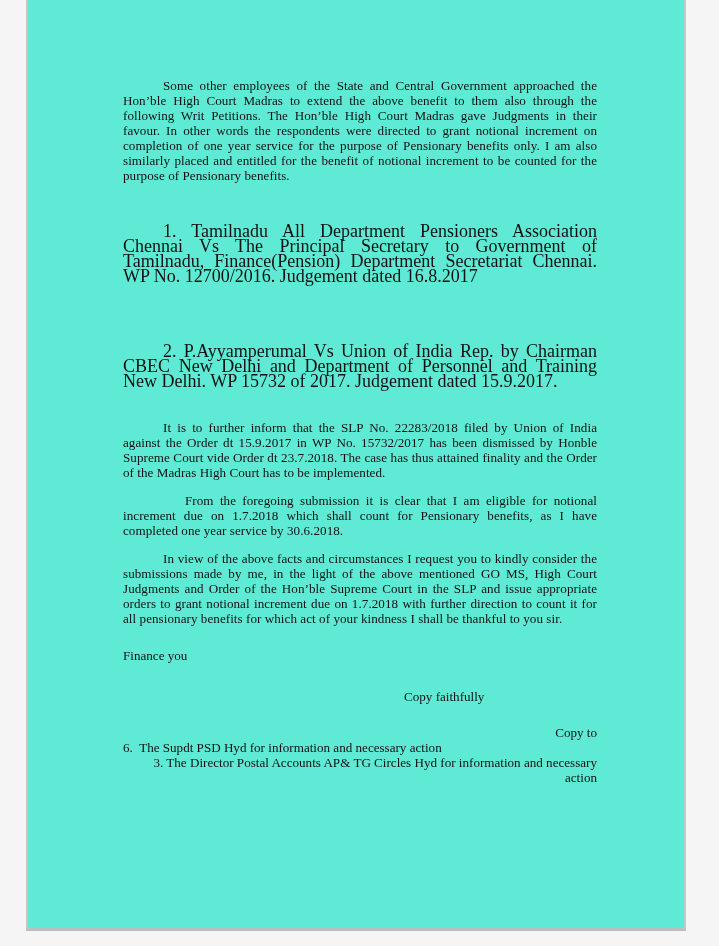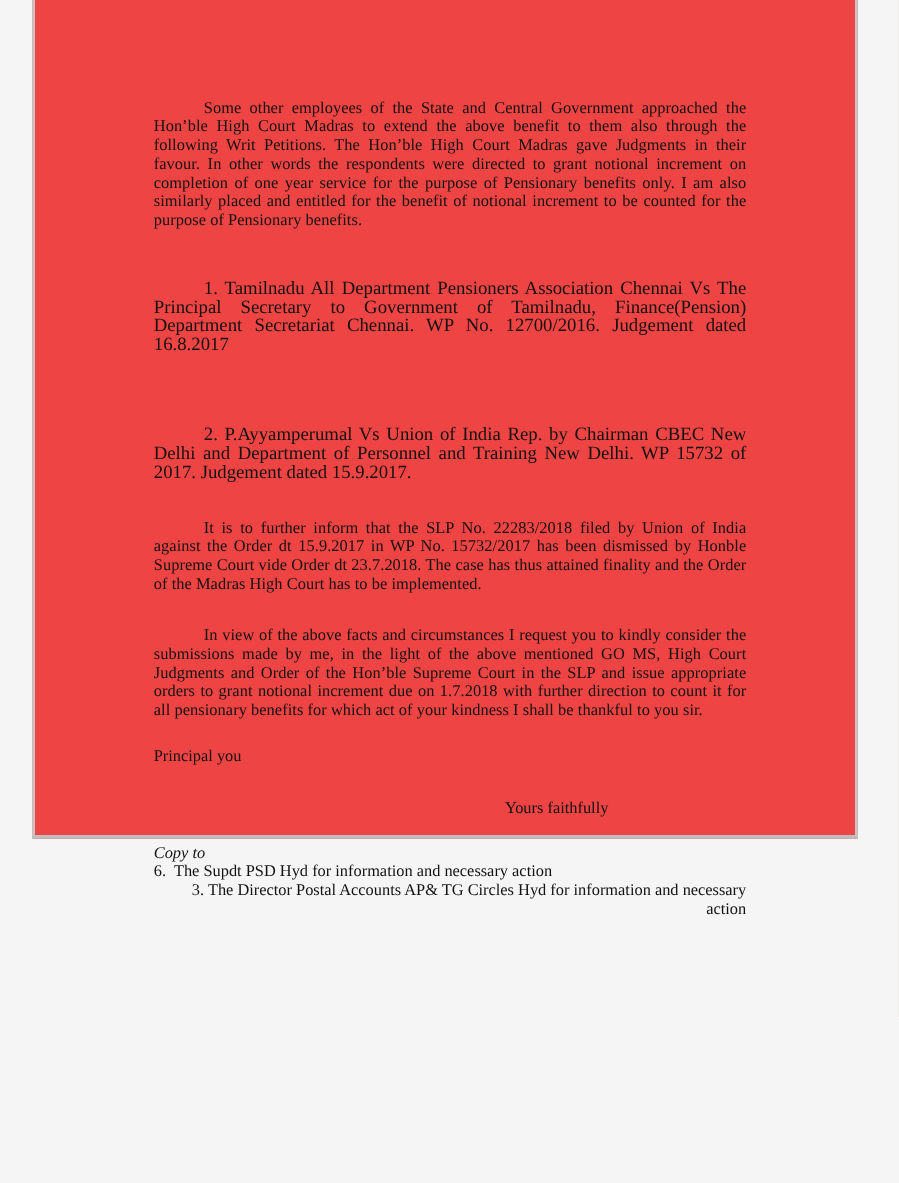--- a/index.html
+++ b/index.html
@@ -19,22 +19,22 @@
     width: 719px;
     height: 946px;
     background: #f5f5f5;
   }
 
   .page-sheet {
     position: absolute;
     left: 26px;
     top: 0px;
     width: 660px;
-    height: 671px;
-    background: #ef4444;
+    height: 931px;
+    background: #5eead4;
     border-left: 2px solid #c3c5c7;
     border-right: 2px solid #c3c5c7;
     border-bottom: 3px solid #bcbec0;
     box-sizing: border-box;
   }
 
   .doc-body {
     position: absolute;
     left: 95px;
     top: 78px;
@@ -50,21 +50,21 @@
     color: #121212;
     letter-spacing: 0.05px;
   }
 
   .para.indent-normal { text-indent: 40px; }
   .para.indent-deep   { text-indent: 62px; }
   .gap-md { height: 13px; }
 
   .numbered {
     text-align: justify;
-    font-size: 15px;
+    font-size: 18px;
     line-height: 15.05px;
     color: #121212;
     text-indent: 40px;
     margin-top: 28px;
   }
 
   .closing-block {
     margin-top: 22px;
   }
   .thanking {
@@ -91,21 +91,21 @@
   }
   .sign-date { width: 281px; flex: none; }
   .sign-name { flex: none; }
 
   .copy-block {
     margin-top: 21px;
     font-size: 13.1px;
     line-height: 15.05px;
     color: #121212;
   }
-  .copy-heading { text-align: left; font-style: italic; }
+  .copy-heading { text-align: right; }
   .copy-line {
     text-align: left;
     white-space: pre-wrap;
   }
   .copy-line-wrap {
     text-align: right;
   }
 </style>
 </head>
 <body>
@@ -123,29 +123,30 @@
       <div class="gap-md"></div>
 
       <p class="numbered">2.   P.Ayyamperumal  Vs Union of India Rep. by Chairman CBEC New Delhi and Department of Personnel and Training New Delhi. WP    15732 of  2017. Judgement  dated 15.9.2017.</p>
 
       <div class="gap-md"></div>
 
       <p class="para indent-normal">It is to further inform that the SLP No. 22283/2018  filed by Union of India against the  Order dt 15.9.2017 in WP No. 15732/2017 has been dismissed by Honble  Supreme Court vide Order dt 23.7.2018. The case has thus attained finality and the Order of the Madras High Court has to be implemented.</p>
 
       <div class="gap-md"></div>
 
+      <p class="para indent-deep">From the foregoing submission it is clear that I am eligible for notional increment due on 1.7.2018 which shall count for Pensionary benefits, as I have completed one year service by 30.6.2018.</p>
 
       <div class="gap-md"></div>
 
       <p class="para indent-normal">In view of the above facts and circumstances I request you to kindly consider the submissions made by me, in the light of the above mentioned GO MS, High Court Judgments and Order of the Hon’ble Supreme Court in the SLP   and   issue appropriate orders to grant notional increment due on 1.7.2018 with further direction to count it for all pensionary benefits for which act of your kindness I shall be thankful to you sir.</p>
 
       <div class="closing-block">
-        <div class="thanking">Principal you</div>
+        <div class="thanking">Finance you</div>
 
-        <div class="faithfully-row">Yours faithfully</div>
+        <div class="faithfully-row">Copy faithfully</div>
 
       </div>
 
       <div class="copy-block">
         <div class="copy-heading">Copy to</div>
         <div class="copy-line">6.  The Supdt PSD Hyd for information and necessary action</div>
         <div class="copy-line-wrap">3.  The Director Postal Accounts AP&amp; TG Circles Hyd    for    information and necessary action</div>
       </div>
 
     </div>

